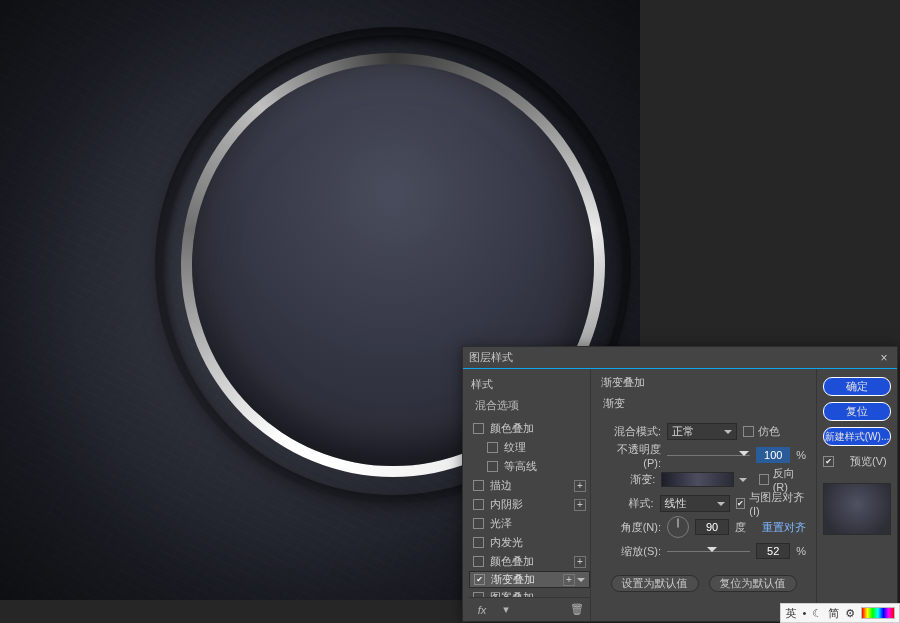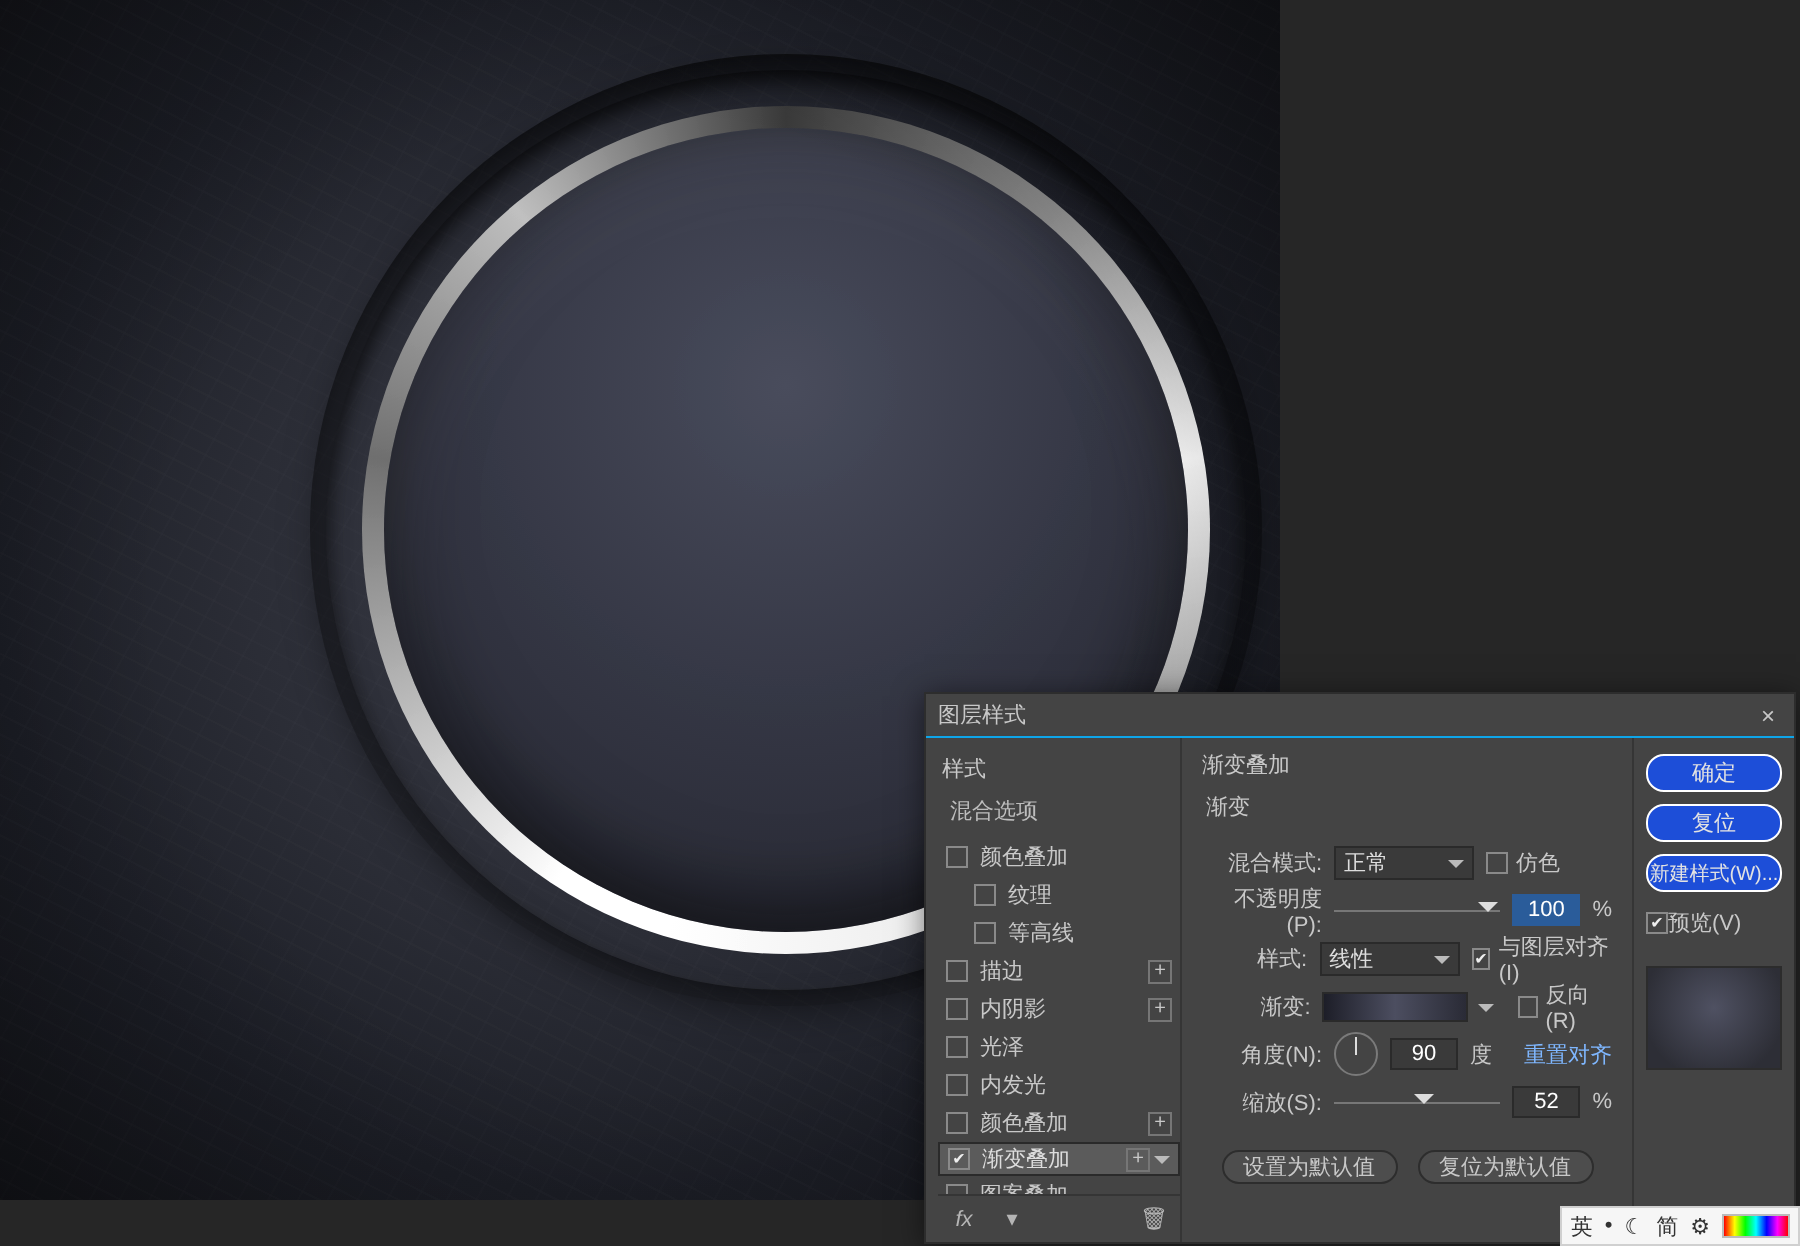--- a/index.html
+++ b/index.html
@@ -91,21 +91,21 @@
   .angle::after{content:"";position:absolute;left:50%;top:50%;width:9px;height:1px;background:#ddd;transform-origin:left center;transform:rotate(-90deg)}
   .slider{position:relative;flex:1;max-width:90px;height:14px}
   .slider .track{position:absolute;left:0;right:0;top:7px;height:1px;background:#777}
   .slider .thumb{position:absolute;top:3px;border:5px solid transparent;border-top-color:#ddd}
   .linklike{color:#7fb7ff}
   .btn-sm{height:17px;padding:0 10px;border:1px solid #2d2d2d;background:#4d4d4d;display:flex;align-items:center;border-radius:9px;font-size:11px}
 
   
   .rightcol{width:80px;padding:8px 6px;display:flex;flex-direction:column;align-items:stretch;gap:6px}
   .rbtn{height:19px;border:1px solid #ffffff;background:#1d4ed8;border-radius:9px;display:flex;align-items:center;justify-content:center;font-size:11px;color:#e2e2e2;cursor:pointer}
-  .prevck{display:flex;align-items:center;gap:0;margin-top:2px}
+  .prevck{display:flex;align-items:center;gap:16px;margin-top:2px}
   .thumb-preview{margin-top:8px;width:68px;height:52px;border:1px solid #2c2c2c;align-self:center;
     background:radial-gradient(circle at 50% 40%,#4f5162,#2d2e36 80%)}
 
   
   .tray{position:absolute;right:0;bottom:0;height:20px;background:#f6f6f6;border:1px solid #d0d0d0;display:flex;align-items:center;padding:0 4px;gap:6px;color:#333;font-size:11px}
   .tray .ime{font-size:11px}
   .tray .moon{font-size:11px}
   .tray .gear{font-size:11px}
   .tray .hue{width:34px;height:12px;background:linear-gradient(90deg,#ff0000,#ffff00,#00ff00,#00ffff,#0000ff,#ff00ff,#ff0000);border:1px solid #bbb}
 
@@ -206,37 +206,37 @@
         <span class="lab">不透明度(P):</span>
         <span class="slider">
           <span class="track"></span>
             <span class="thumb" style="left:86%"></span>
         </span>
         <span class="num hl">100</span>
         <span class="unit">%</span>
       </div>
 
       <div class="row">
+        <span class="lab">渐变:</span>
+        <span class="grad"></span>
+        <span style="width:14px"></span>
+        <span class="ckl">
+          <span class="ck"></span>
+          <span>反向(R)</span>
+        </span>
+      </div>
+
+      <div class="row">
         <span class="lab">样式:</span>
         <span class="sel">
             <span>线性</span>
           </span>
         <span class="ckl">
           <span class="ck on"></span>
           <span>与图层对齐(I)</span>
-        </span>
-      </div>
-
-      <div class="row">
-        <span class="lab">渐变:</span>
-        <span class="grad"></span>
-        <span style="width:14px"></span>
-        <span class="ckl">
-          <span class="ck"></span>
-          <span>反向(R)</span>
         </span>
       </div>
 
       <div class="row">
         <span class="lab">角度(N):</span>
         <span class="angle"></span>
         <span class="num">90</span>
         <span class="unit">度</span>
         <span style="flex:1"></span>
         <span class="linklike">重置对齐</span>

